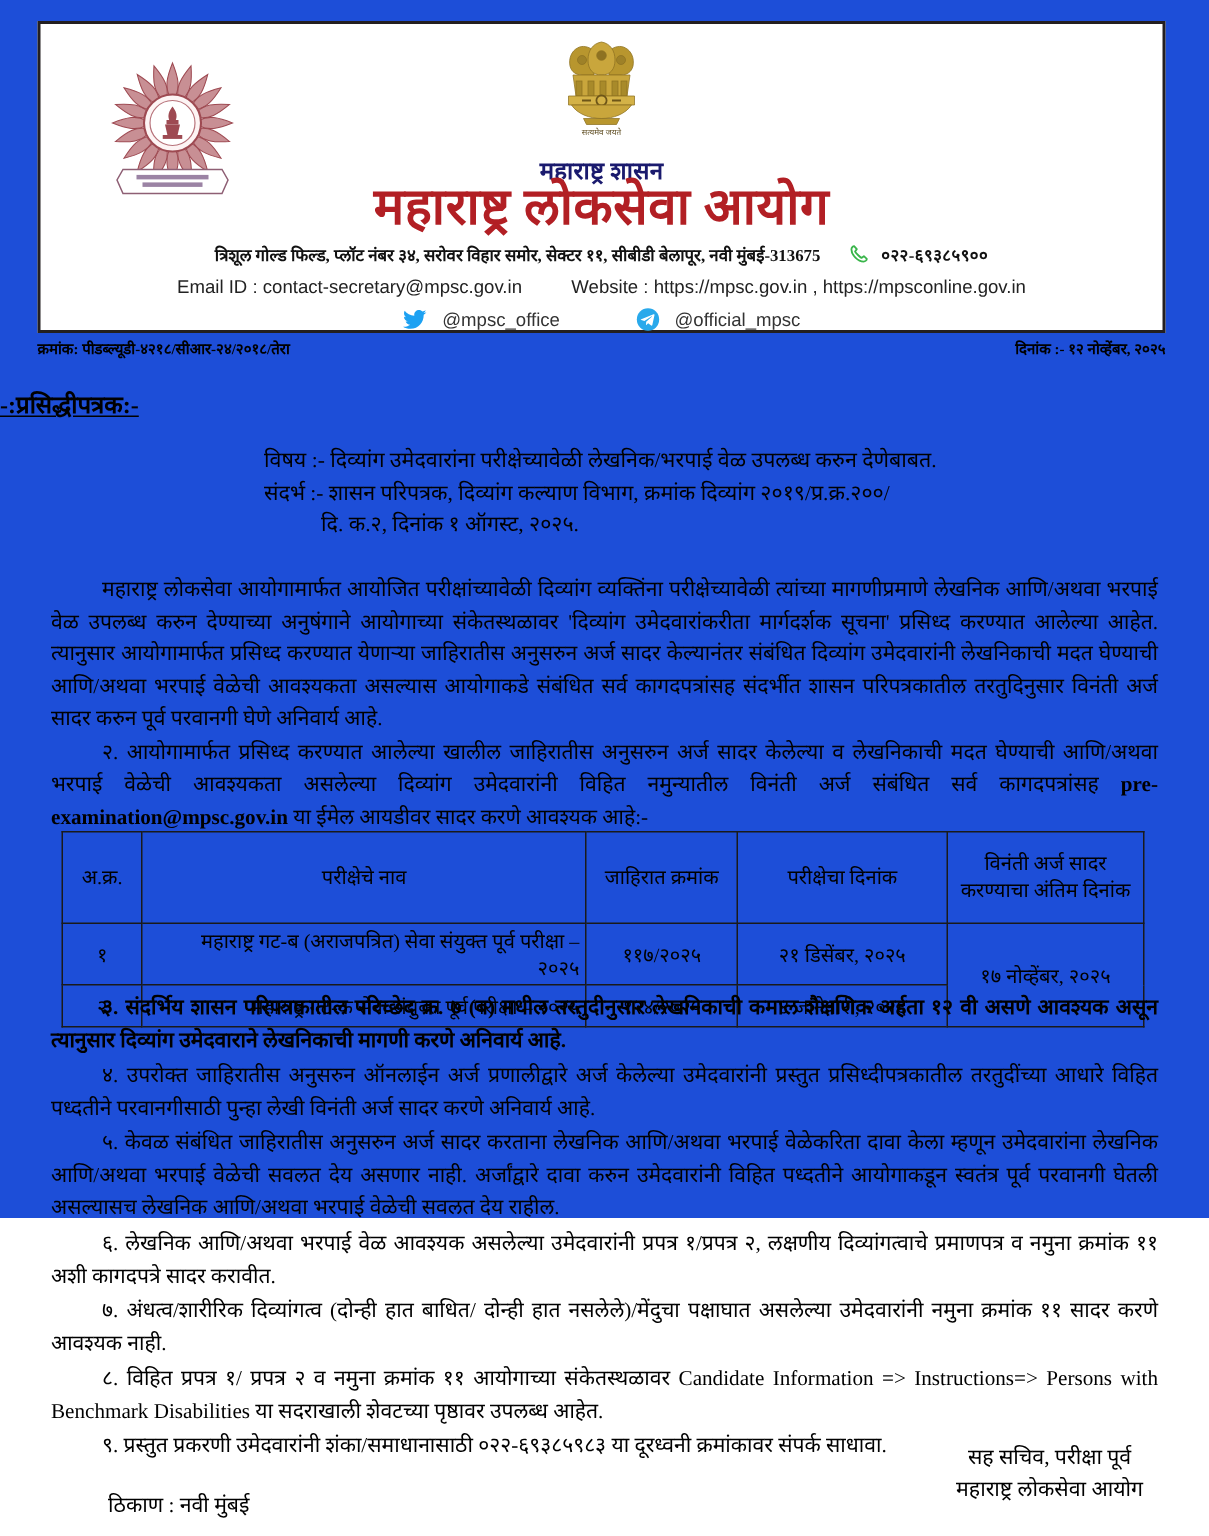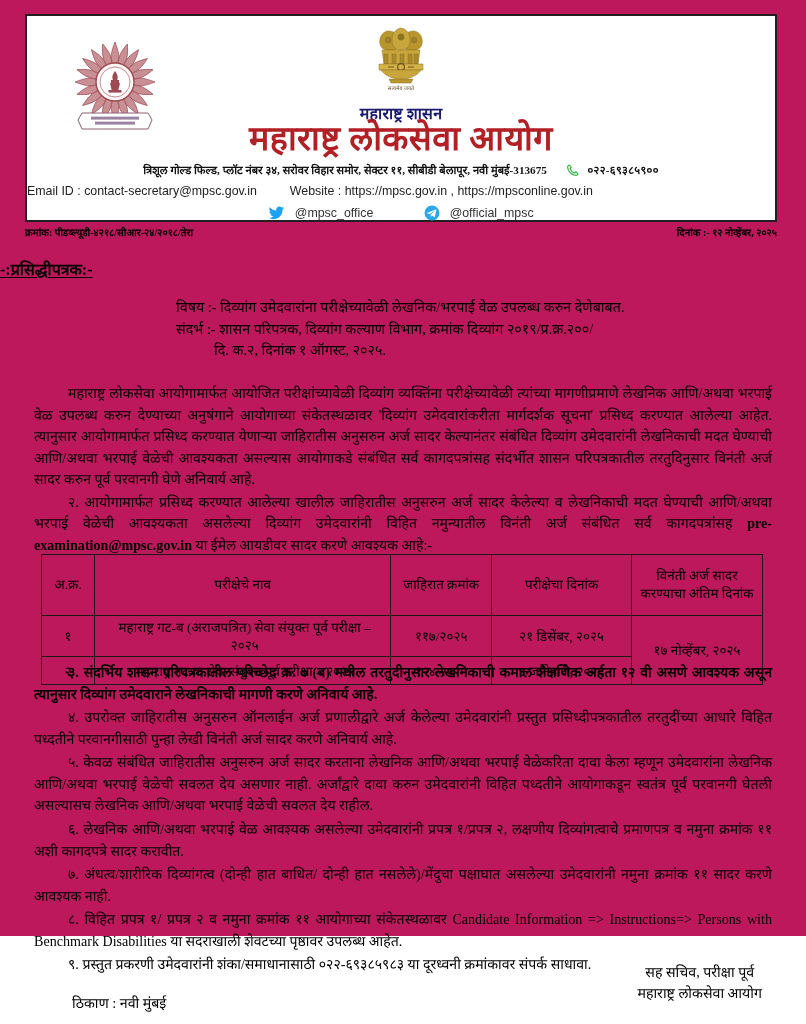--- a/index.html
+++ b/index.html
@@ -14,22 +14,22 @@
     overflow: hidden;
     font-family: "Liberation Serif", "DejaVu Serif", serif;
     color: #000000;
     position: relative;
   }
 
   
   .page {
     position: absolute;
     left: 0; top: 0;
-    width: 806px; height: 936px;
-    background: #be185d;
+    width: 806px; height: 812px;
+    background: #1d4ed8;
     box-sizing: border-box;
     text-decoration: underline;
   }
 
   
   .letterhead {
     position: absolute;
     left: 25px; top: 14px;
     width: 752px; height: 208px;
     border: 2.5px solid #231f20;
@@ -82,20 +82,21 @@
   .addr-row .phone-ic {
     display: inline-block;
     vertical-align: middle;
     margin: 0 6px 0 16px;
   }
   .addr-row .phone-num { letter-spacing: .3px; }
 
   .contact-row {
     position: absolute;
     left: 0; right: 0; top: 168px;
+    text-align: center;
     font-size: 12.4px;
     color: #222;
     font-family: "Liberation Sans", sans-serif;
     white-space: nowrap;
   }
   .contact-row .gap { display: inline-block; width: 26px; }
 
   .social-row {
     position: absolute;
     left: 0; right: 0; top: 189px;
@@ -180,21 +181,21 @@
     vertical-align: middle;
     font-weight: 400;
   }
   table.exam-table th {
     font-weight: 400;
     height: 56px;
     line-height: 1.35;
   }
   table.exam-table td { height: 23px; }
   table.exam-table td.name-cell {
-    text-align: center;
+    text-align: right;
     padding-left: 8px;
   }
   .col-sr   { width: 46px; }
   .col-name { width: 310px; }
   .col-adv  { width: 96px; }
   .col-date { width: 140px; }
   .col-last { width: 130px; }
 
   
   .body-lower {

